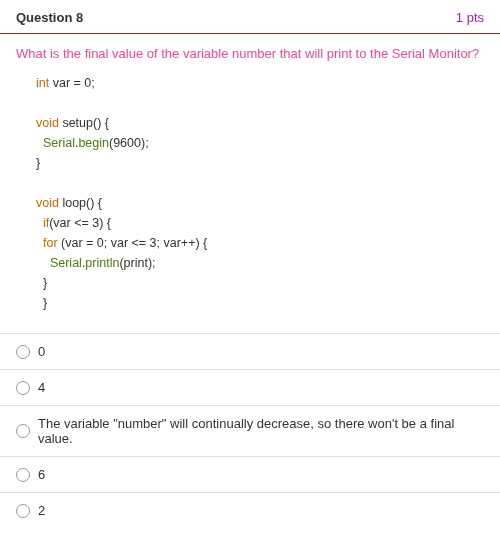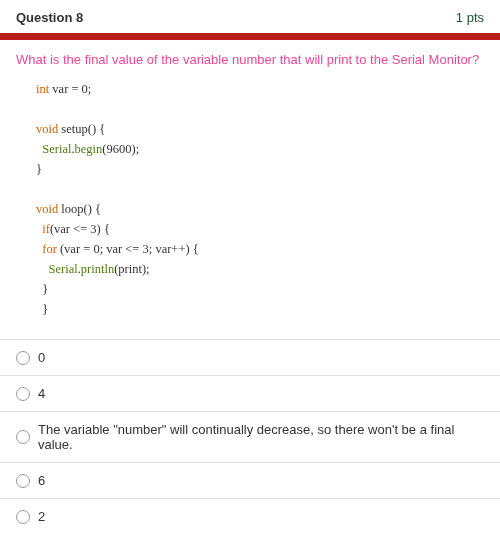--- a/index.html
+++ b/index.html
@@ -9,40 +9,40 @@
       width: 500px;
       min-height: 544px;
       font-size: 13px;
       color: #333;
     }
     .header {
       display: flex;
       justify-content: space-between;
       align-items: center;
       padding: 10px 16px 8px 16px;
-      border-bottom: 7px solid #b91c1c;
+      border-bottom: 1px solid #b91c1c;
     }
     .question-title {
       font-weight: bold;
       font-size: 13px;
     }
     .pts {
       font-size: 13px;
-      color: #14532d;
+      color: #a21caf;
     }
     .question-body {
       padding: 12px 16px 8px 16px;
     }
     .question-text {
       font-size: 13px;
       margin-bottom: 12px;
       color: #ec4899;
     }
     .code-block {
-      font-family: Liberation Serif, serif;
+      font-family: Liberation Sans, sans-serif;
       font-size: 12.5px;
       line-height: 1.6;
       padding: 0 0 0 4px;
       margin-bottom: 4px;
     }
     .code-line {
       white-space: pre;
       display: block;
     }
     .kw { color: #cc6600; } 

